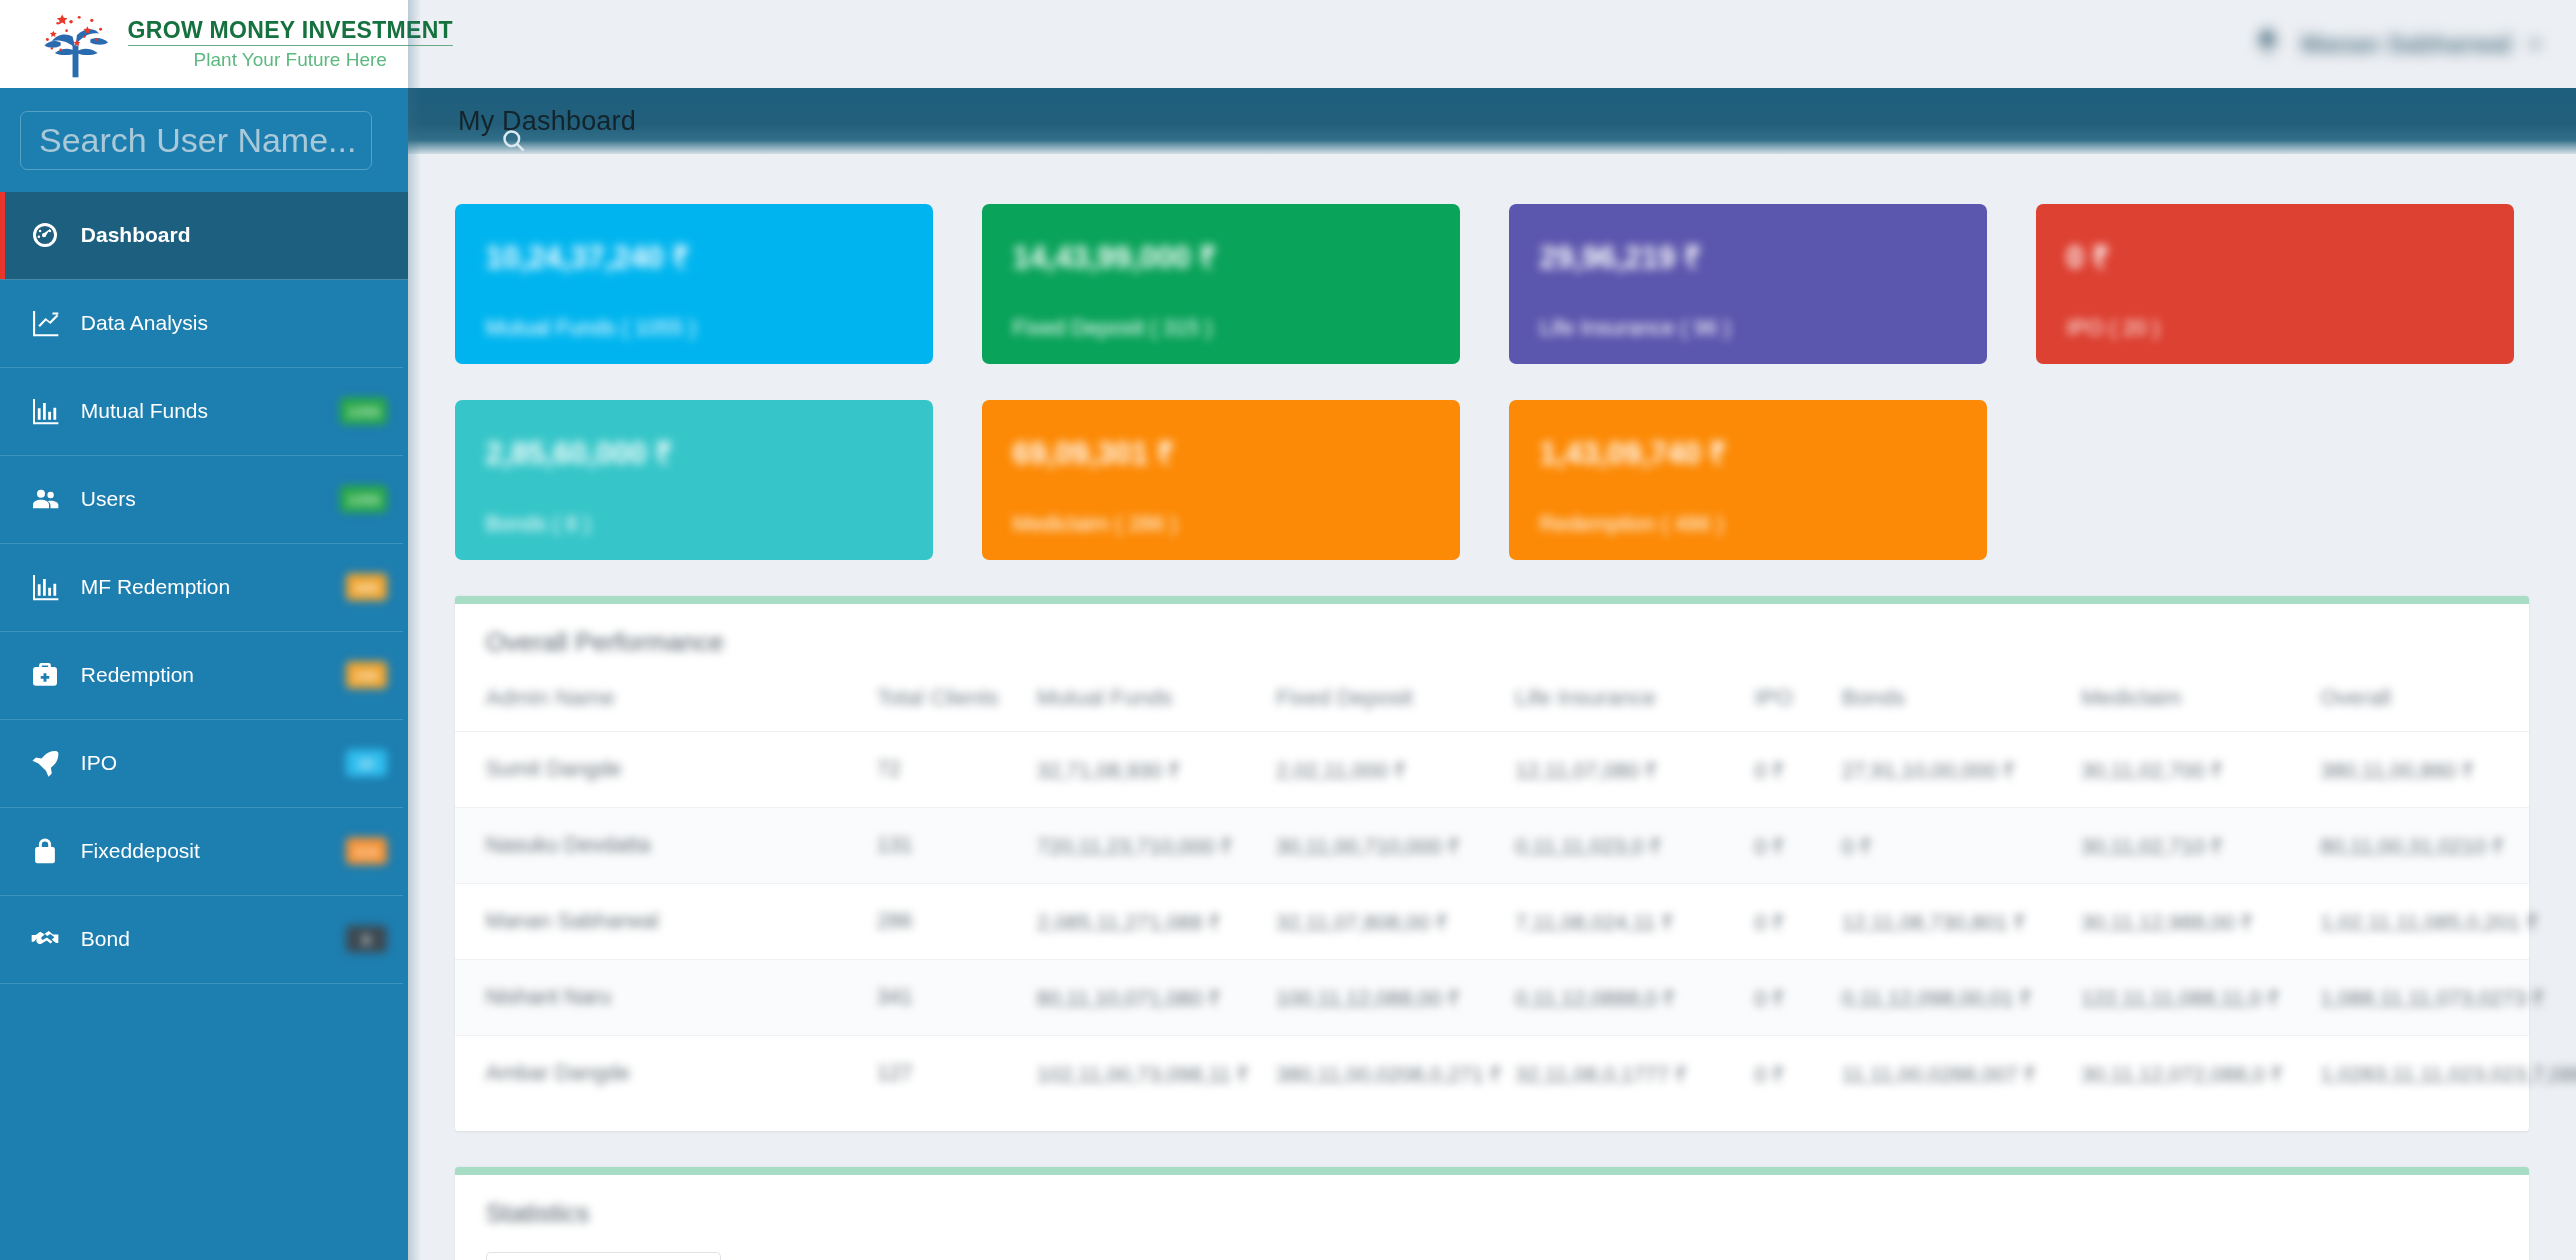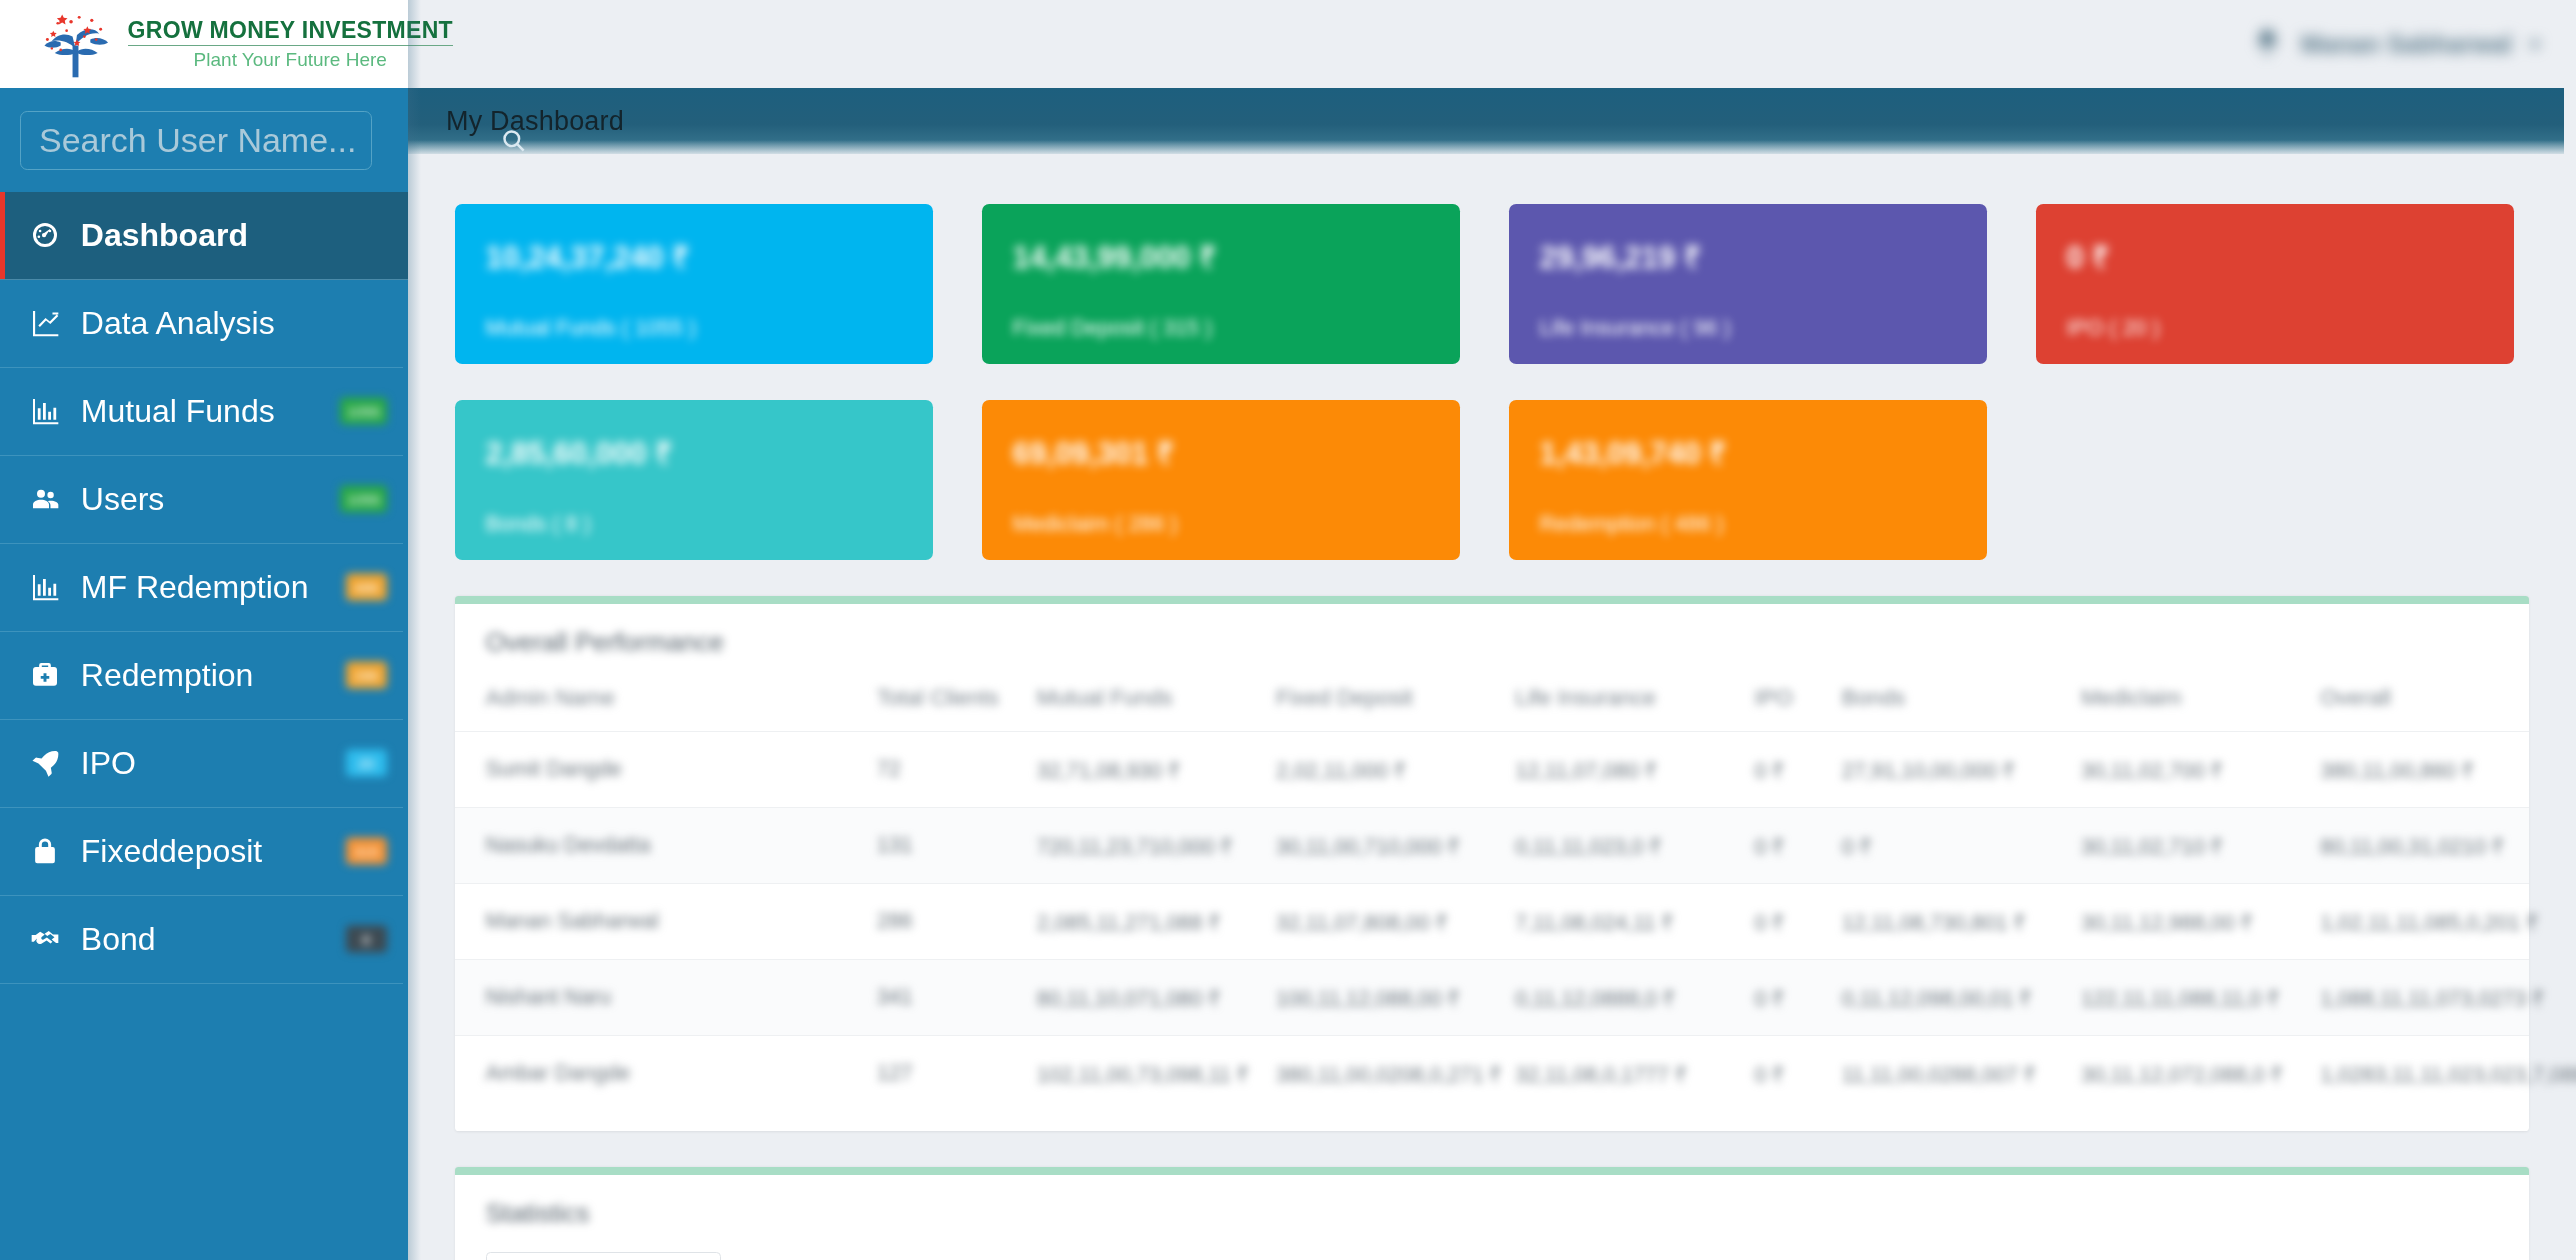--- a/index.html
+++ b/index.html
@@ -110,21 +110,21 @@
     background: #e8362b;
   }
   .nav-icon {
     width: 41px;
     display: flex; align-items: center; justify-content: flex-start;
     color: #ffffff;
     flex: none;
   }
   .nav-icon svg { width: 32px; height: 32px; fill: currentColor; }
   .nav-label {
-    font-size: 32px;
+    font-size: 21px;
     color: #ffffff;
     margin-left: 10.8px;
     white-space: nowrap;
   }
   .nav-item.active .nav-label { font-weight: bold; }
 
   .nav-badge {
     position: absolute;
     right: 16px;
     top: 50%;
@@ -163,21 +163,21 @@
     font-size: 25px;
     color: #5c7b8c;
     font-weight: bold;
     white-space: nowrap;
   }
   #topbar-caret { color: #5c7b8c; font-size: 20px; }
 
   
   #page-header {
     position: absolute;
-    left: 396px;
+    left: 408px;
     top: 88px;
     width: 2168px;
     height: 66px;
     background: linear-gradient(180deg,#1d5f7e 0%, #235f7b 55%, #3e7c94 100%);
     display: flex;
     align-items: center;
     padding-left: 50px;
     overflow: hidden;
   }
   #page-header::after {

